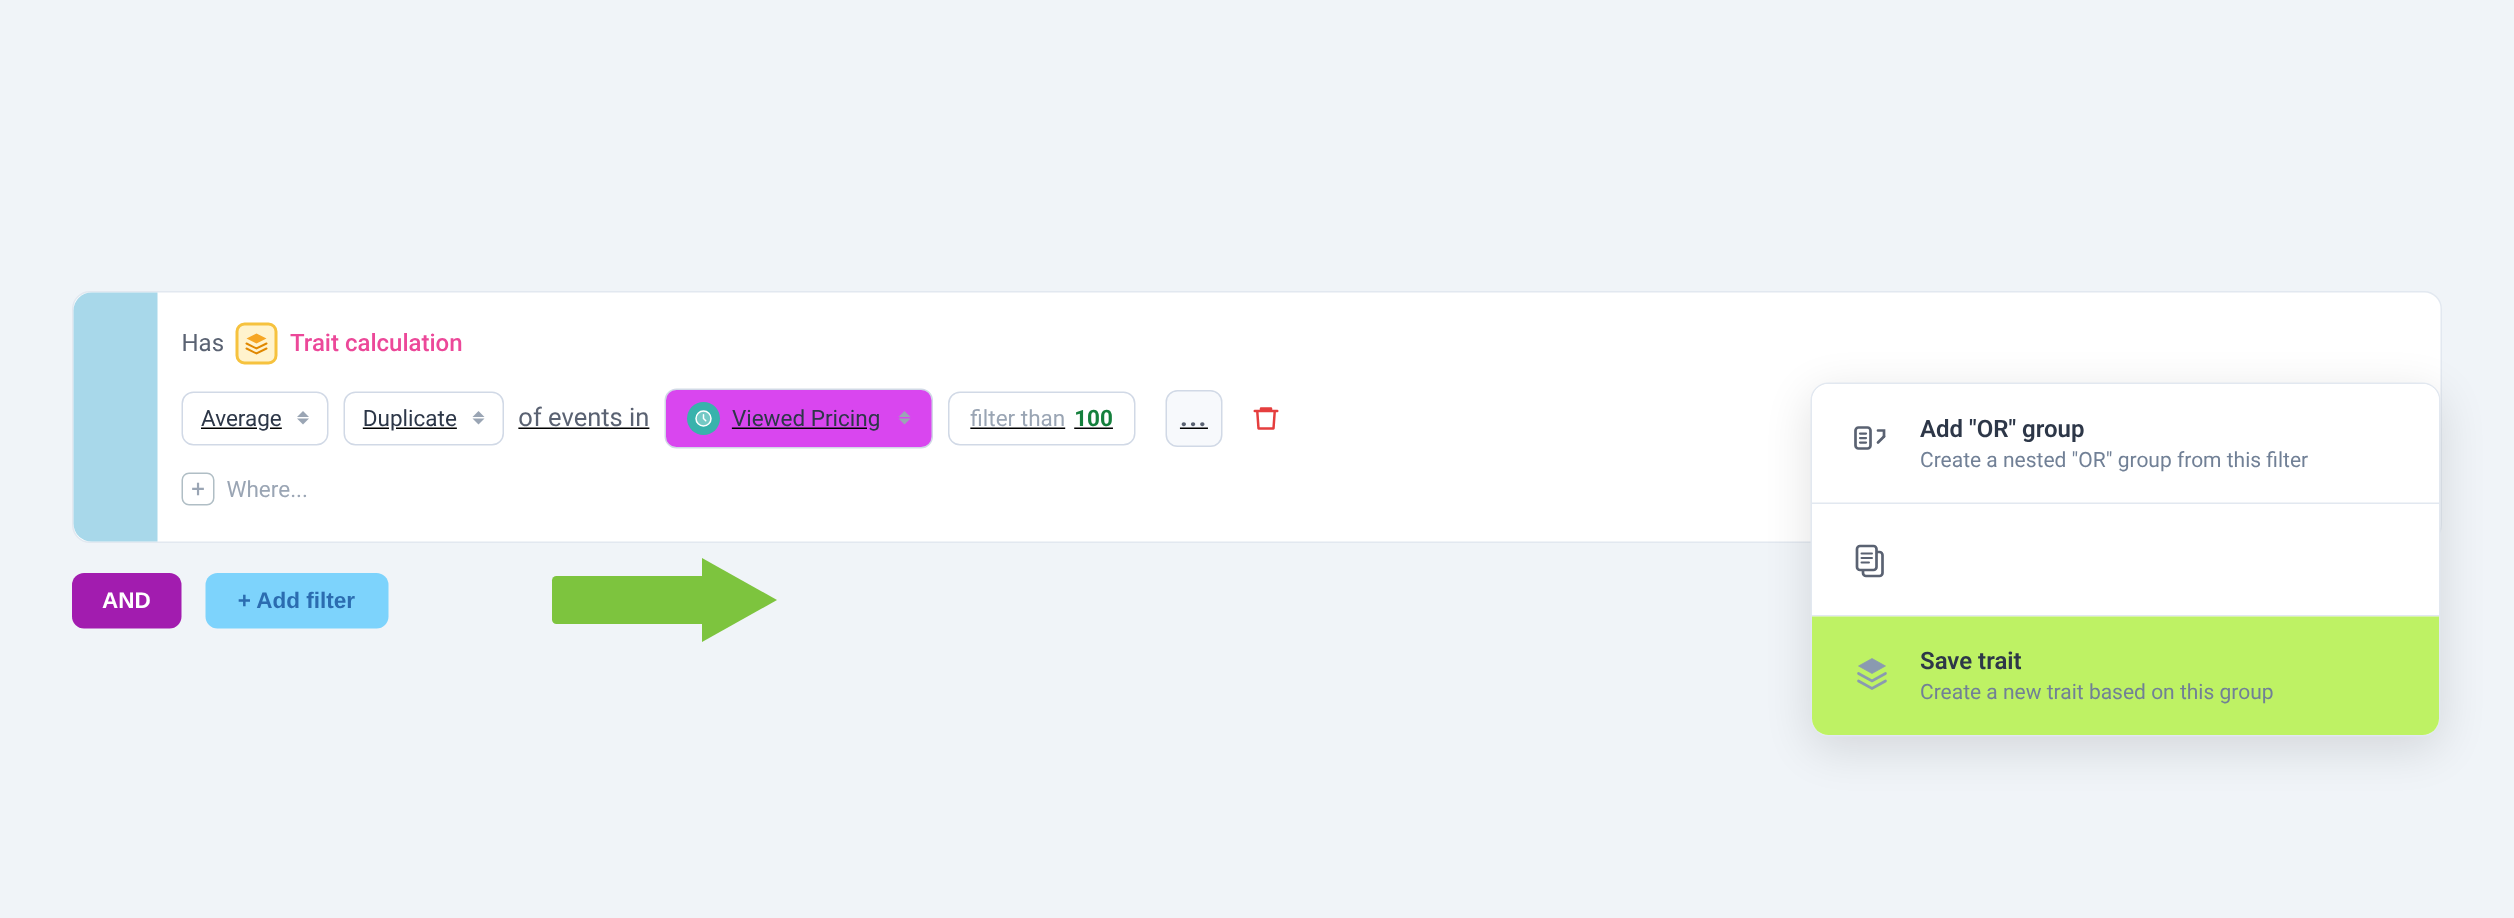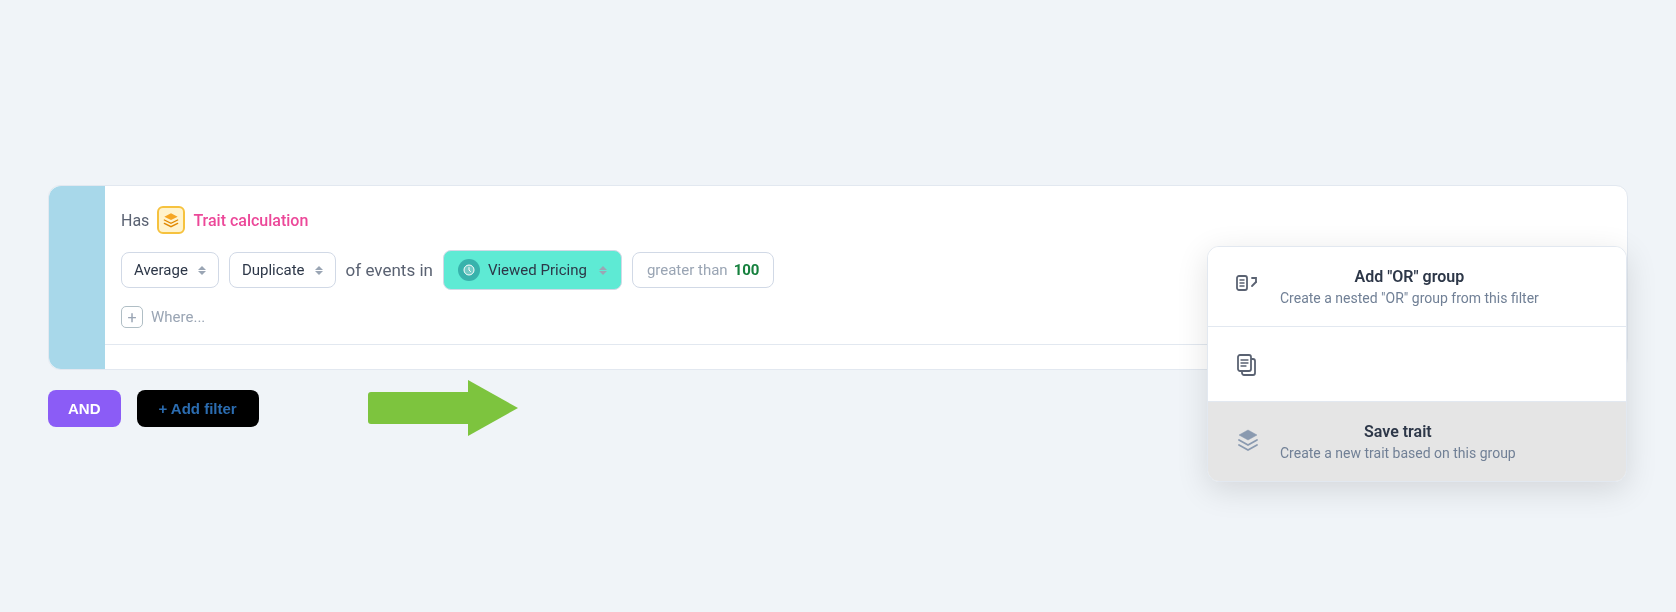--- a/index.html
+++ b/index.html
@@ -19,24 +19,23 @@
       position: relative;
     }
 
     
     .filter-card {
       background: #fff;
       border: 1px solid #e2e8f0;
       border-radius: 12px;
       padding: 20px 24px 24px 0;
       display: flex;
-      flex-direction: column;
+      flex-direction: row;
       position: relative;
       overflow: visible;
-      text-align: center;
     }
 
     .left-accent {
       position: absolute;
       left: 0;
       top: 0;
       bottom: 0;
       width: 56px;
       background: #a8d8ea;
       border-radius: 12px 0 0 12px;
@@ -80,20 +79,21 @@
       color: #ec4899;
       font-size: 16px;
       font-weight: 500;
     }
 
     
     .filter-row {
       display: flex;
       align-items: center;
       gap: 10px;
+      text-decoration: underline;
     }
 
     .select-pill {
       display: flex;
       align-items: center;
       gap: 6px;
       border: 1.5px solid #d1d9e6;
       border-radius: 8px;
       padding: 8px 12px;
       background: #fff;
@@ -135,21 +135,21 @@
       white-space: nowrap;
     }
 
     .event-pill {
       display: flex;
       align-items: center;
       gap: 8px;
       border: 1.5px solid #d1d9e6;
       border-radius: 8px;
       padding: 8px 14px;
-      background: #5eead4;
+      background: #d946ef;
       cursor: pointer;
       font-size: 15px;
       color: #2d3748;
       font-weight: 400;
     }
 
     .event-icon {
       width: 22px;
       height: 22px;
       background: #38b2ac;
@@ -242,32 +242,32 @@
 
     
     .bottom-row {
       display: flex;
       align-items: center;
       gap: 16px;
       margin-top: 20px;
     }
 
     .and-btn {
-      background: #8b5cf6;
+      background: #a21caf;
       color: #fff;
       border: none;
       border-radius: 8px;
       padding: 10px 20px;
       font-size: 15px;
       font-weight: 600;
       cursor: pointer;
     }
 
     .add-filter-btn {
-      background: #000000;
+      background: #7dd3fc;
       color: #2b6cb0;
       border: none;
       border-radius: 8px;
       padding: 10px 22px;
       font-size: 15px;
       font-weight: 600;
       cursor: pointer;
       display: flex;
       align-items: center;
       gap: 8px;
@@ -290,21 +290,21 @@
     .menu-item {
       display: flex;
       align-items: flex-start;
       gap: 16px;
       padding: 20px 24px;
       cursor: pointer;
       background: #fff;
     }
 
     .menu-item.highlighted {
-      background: #e5e5e5;
+      background: #bef264;
     }
 
     .menu-item-divider {
       height: 1px;
       background: #e2e8f0;
     }
 
     .menu-icon {
       width: 32px;
       height: 32px;
@@ -389,21 +389,21 @@
             </svg>
           </div>
           <span>Viewed Pricing</span>
           <div class="chevron-updown">
             <span class="up"></span>
             <span class="down"></span>
           </div>
         </div>
 
         <div class="condition-pill">
-          <span>greater than</span>
+          <span>filter than</span>
           <span class="value-bold">100</span>
         </div>
 
         <div class="spacer"></div>
 
         <div class="more-btn">
           <span>...</span>
         </div>
 
         <div class="delete-btn">

